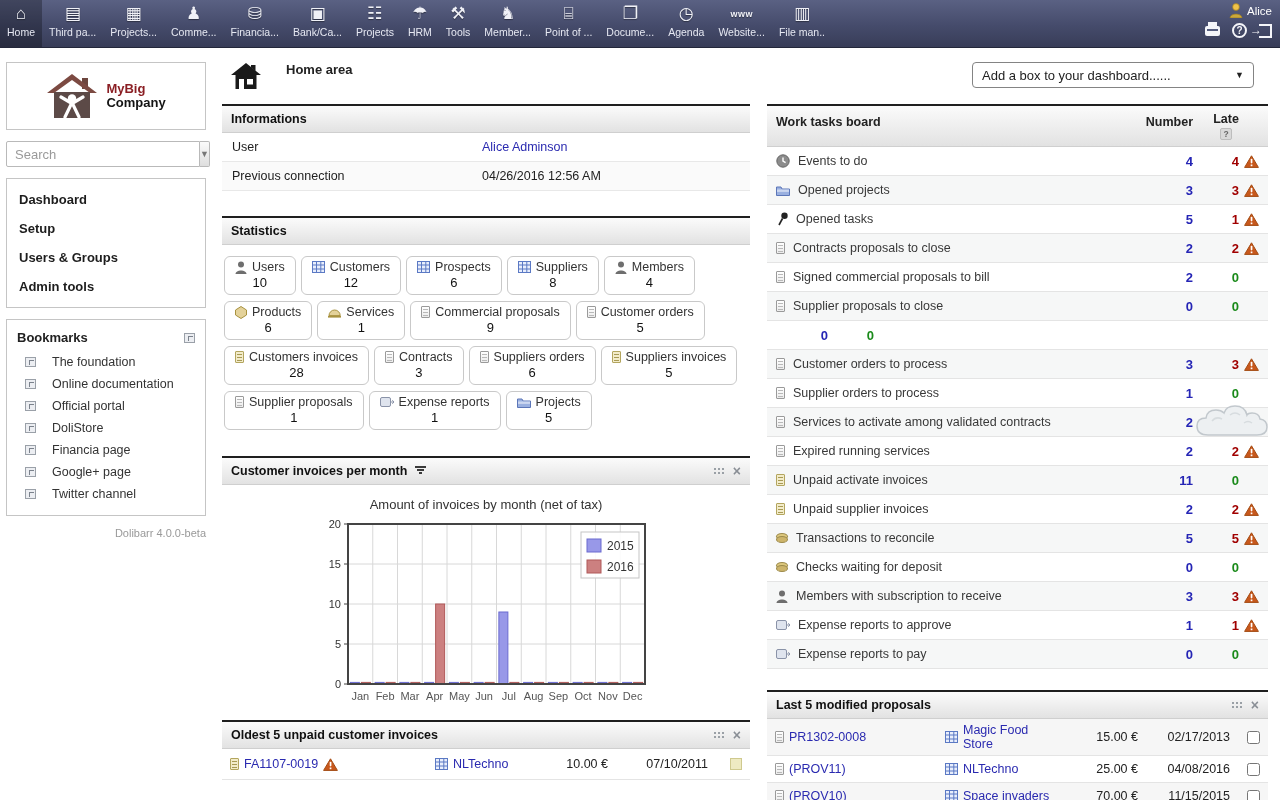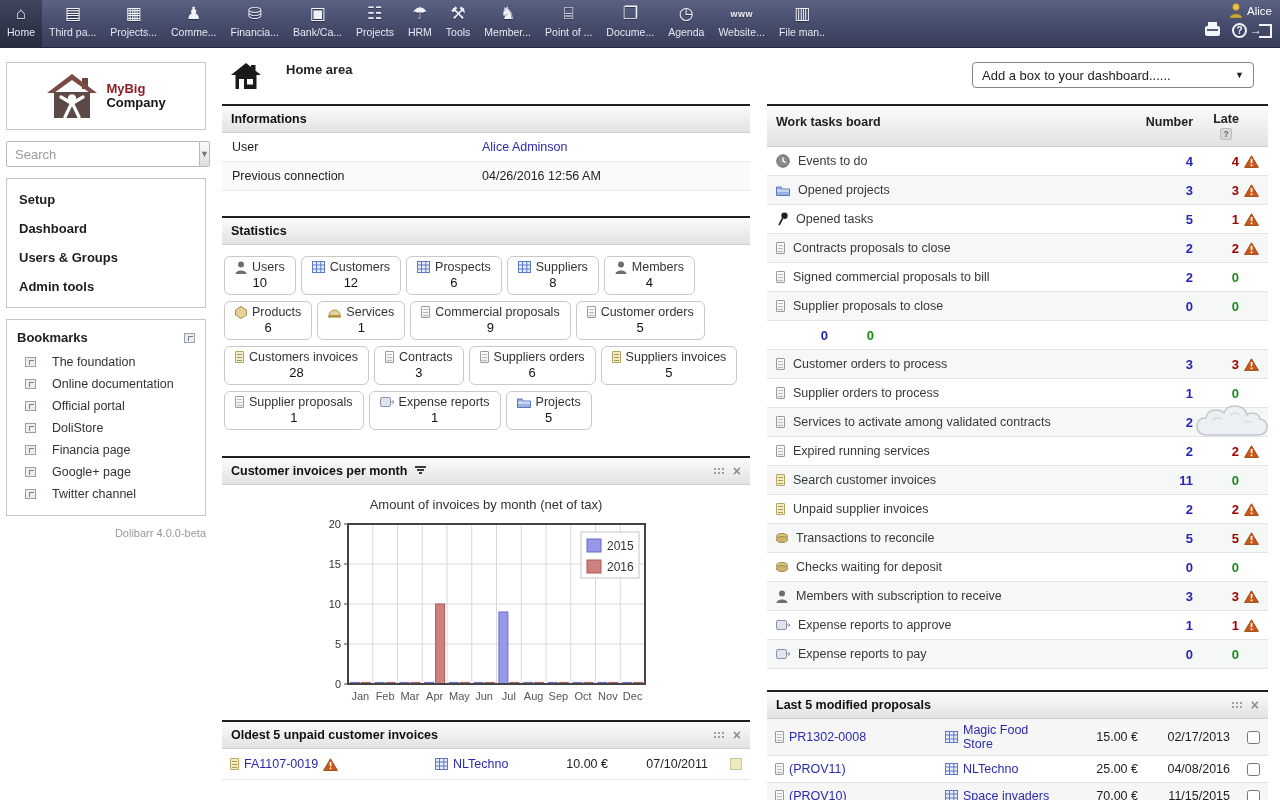--- a/index.html
+++ b/index.html
@@ -240,22 +240,22 @@
         <div class="l2">Company</div>
       </div>
     </div>
 
     <div class="searchrow">
       <input type="text" placeholder="Search" style="">
       <span class="search-btn">▼</span>
     </div>
 
     <div class="side-box menu-box" id="side-menu">
+        <div class="menu-item">Dashboard</div>
         <div class="menu-item">Setup</div>
-        <div class="menu-item">Dashboard</div>
         <div class="menu-item">Users &amp; Groups</div>
         <div class="menu-item">Admin tools</div>
       </div>
 
     <div class="side-box bm-box">
       <div class="bm-head">
         <span class="bm-title">Bookmarks</span>
         <span class="icpage"></span>
       </div>
       <div id="bm-items">
@@ -771,21 +771,21 @@
                       <path d="M7.5 0.8 L14.4 12.4 H0.6 Z" fill="#c8581c" stroke="#a34a12"></path>
                       <rect x="6.7" y="3.8" width="1.7" height="4.6" rx="0.8" fill="#fff"></rect>
                       <rect x="6.7" y="9.5" width="1.7" height="1.7" fill="#fff"></rect>
                     </svg>
                   </span>
                 </span>
               </div>
               <div class="wt-row">
                 <span class="wt-lbl">
                   <span class="icdoc inv"></span>
-                  <span>Search customer invoices</span>
+                  <span>Unpaid activate invoices</span>
                 </span>
                 <span class="wt-num">11</span>
                 <span class="wt-late">
                   <span class="v late-green">0</span>
                   <span class="warn-slot"></span>
                 </span>
               </div>
               <div class="wt-row">
                 <span class="wt-lbl">
                   <span class="icdoc inv"></span>

